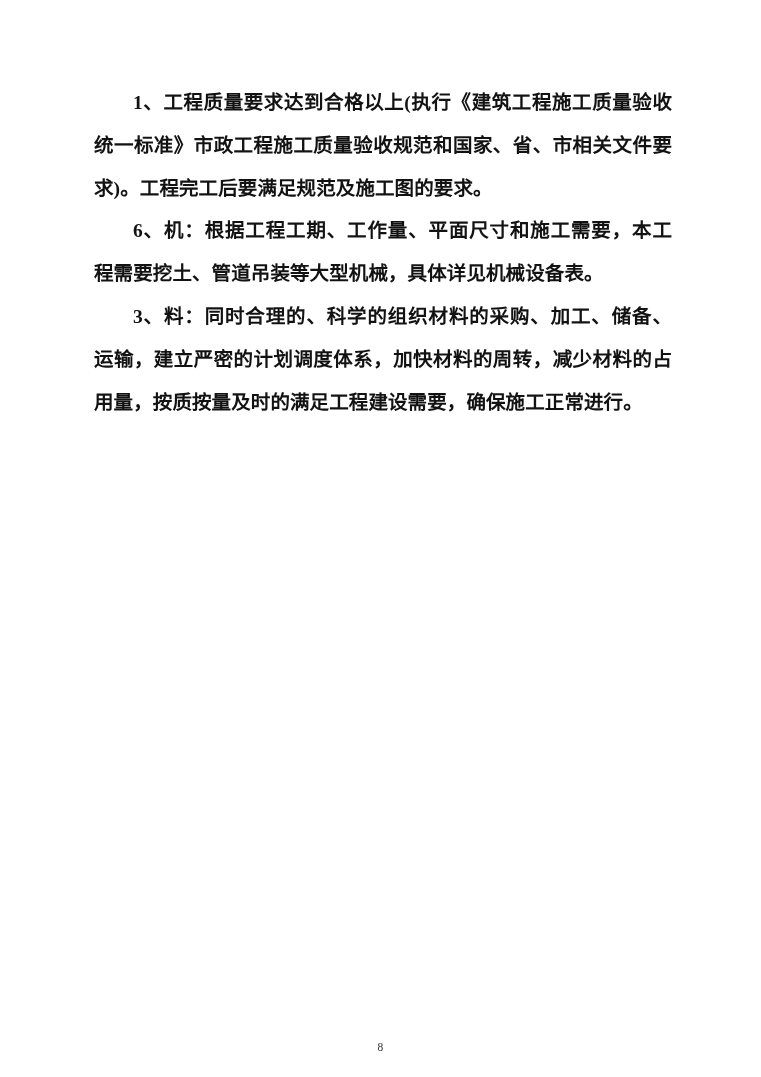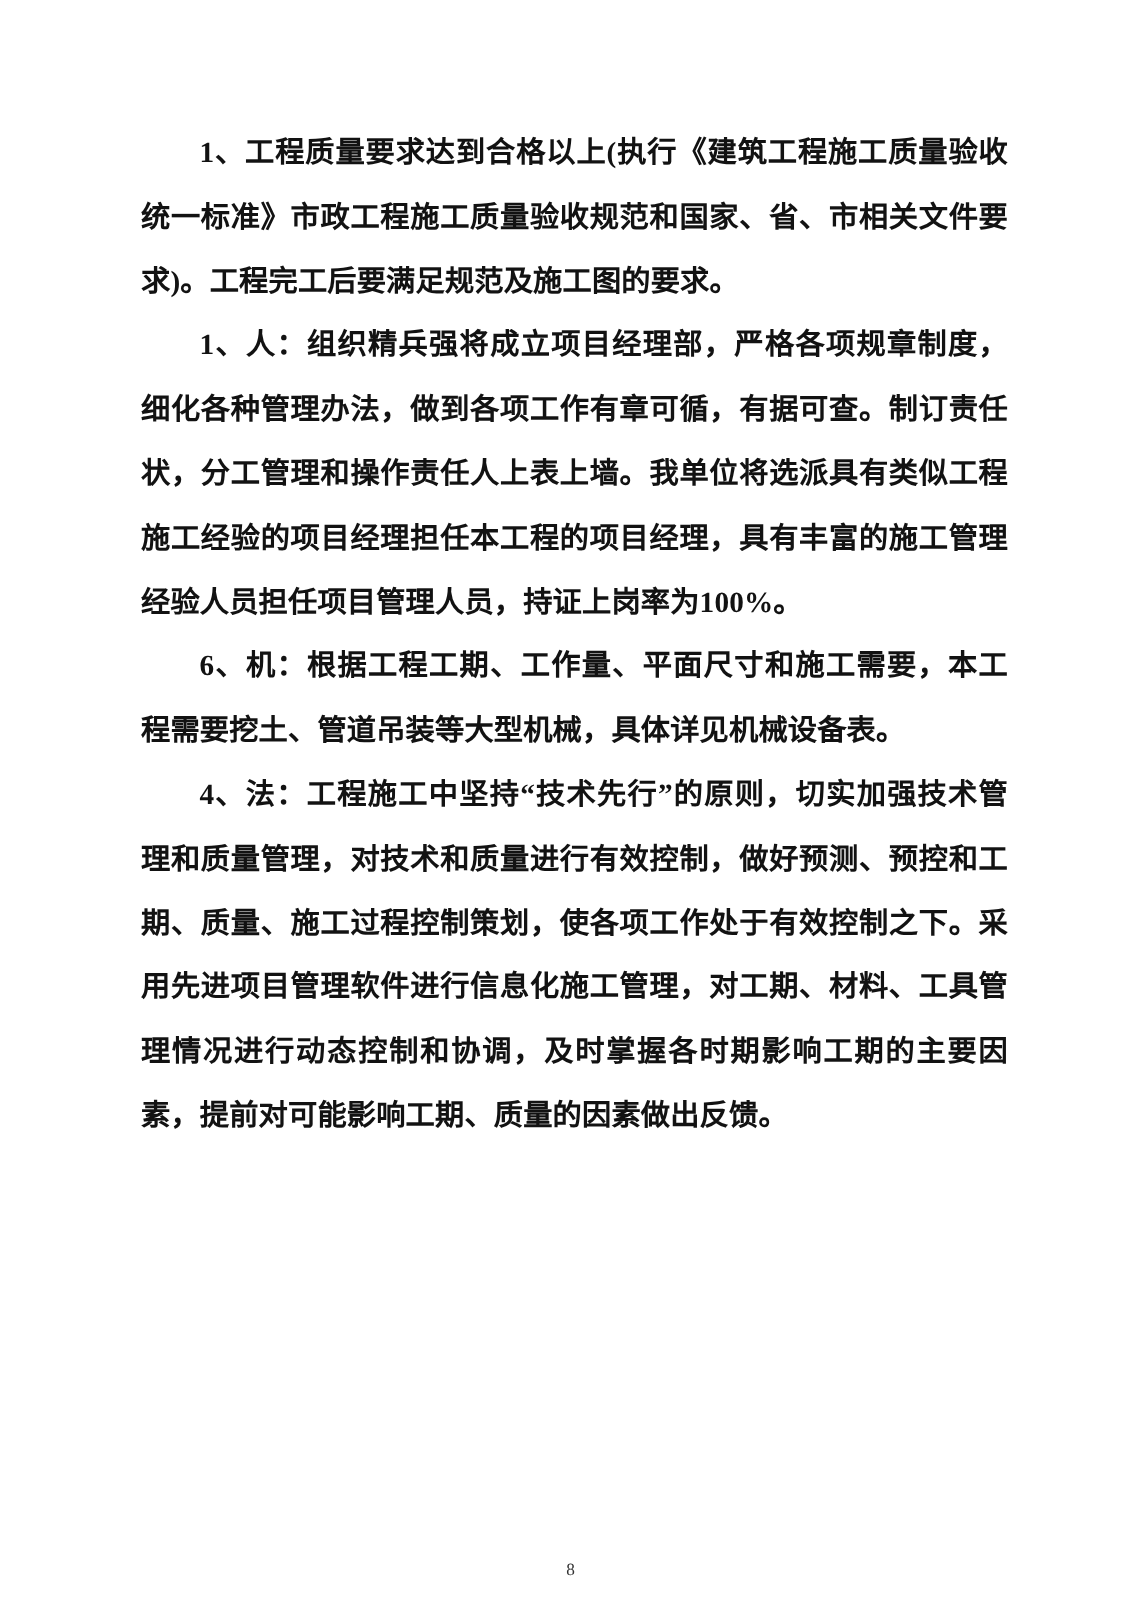--- a/index.html
+++ b/index.html
@@ -63,24 +63,23 @@
 <body>
 
 <div class="page">
 
   <div class="doc-body">
 
     <p class="para indent">1、工程质量要求达到合格以上(执行《建筑工程施工质量验收统一标准》市政工程施工质量验收规范和国家、省、市相关文件要求)。工程完工后要满足规范及施工图的要求。</p>
 
 
 
-    <p class="para indent">1、人：组织精兵强将成立项目经理部，严格各项规章制度，细化各种管理办法，做到各项工作有章可循，有据可查。制订责任状，分工管理和操作责任人上表上墙。我单位将选派具有类似工程施工经验的项目经理担任本工程的项目经理，具有丰富的施工管理经验人员担任项目管理人员，持证上岗率为100%。</p>
 
     <p class="para indent">6、机：根据工程工期、工作量、平面尺寸和施工需要，本工程需要挖土、管道吊装等大型机械，具体详见机械设备表。</p>
 
+    <p class="para indent">3、料：同时合理的、科学的组织材料的采购、加工、储备、运输，建立严密的计划调度体系，加快材料的周转，减少材料的占用量，按质按量及时的满足工程建设需要，确保施工正常进行。</p>
 
-    <p class="para indent">4、法：工程施工中坚持“技术先行”的原则，切实加强技术管理和质量管理，对技术和质量进行有效控制，做好预测、预控和工期、质量、施工过程控制策划，使各项工作处于有效控制之下。采用先进项目管理软件进行信息化施工管理，对工期、材料、工具管理情况进行动态控制和协调，及时掌握各时期影响工期的主要因素，提前对可能影响工期、质量的因素做出反馈。</p>
 
   </div>
 
   <div class="page-number">8</div>
 
 </div>
 
 </body></html>

